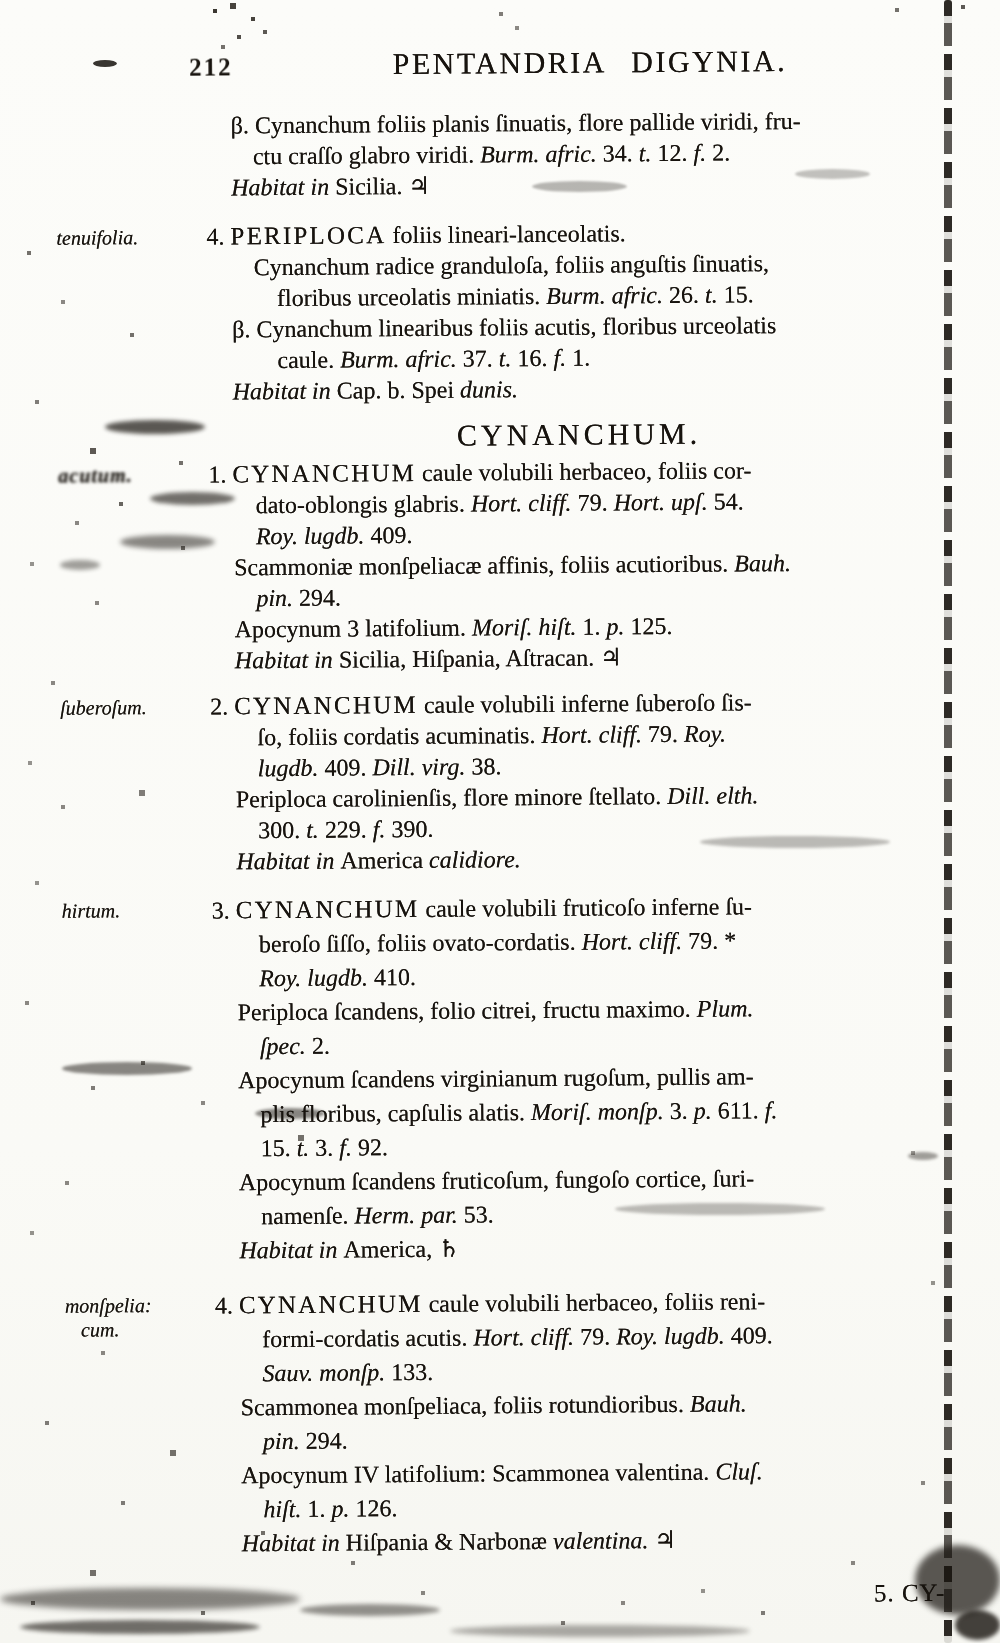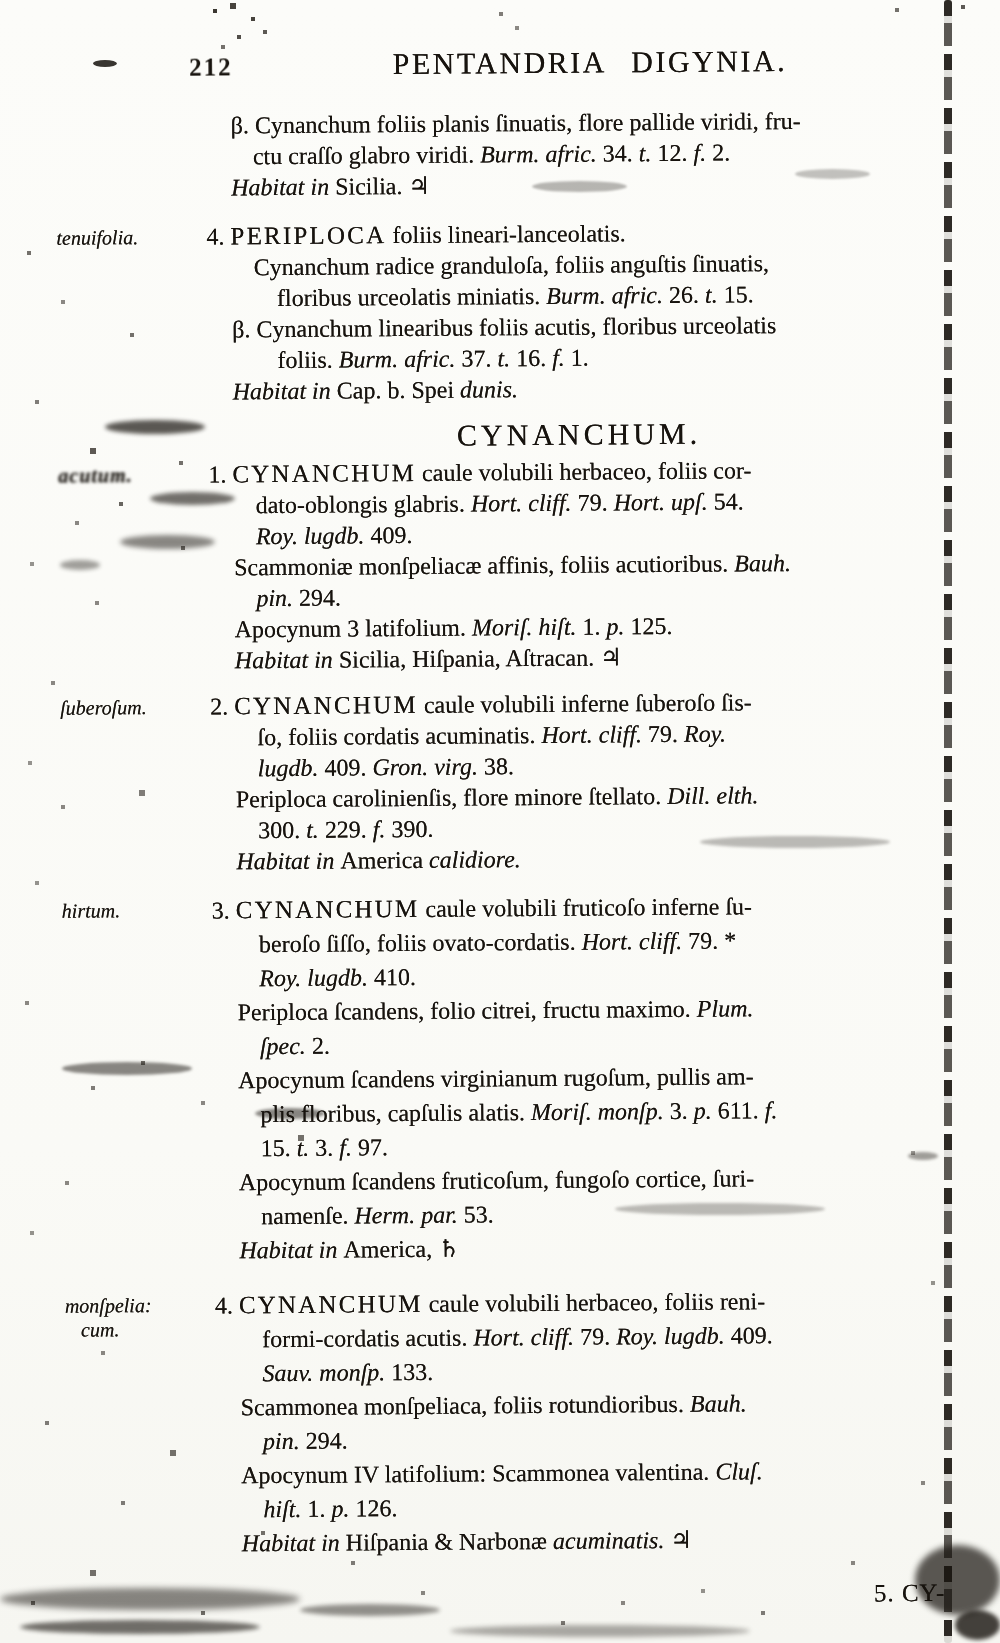--- a/index.html
+++ b/index.html
@@ -102,21 +102,21 @@
         <div class="line" style="padding-left: 25px;"><span class="i">Habitat in </span><span class="r">Sicilia. ♃</span></div>
       </div>
       <div class="block" style="margin-bottom: 11px;">
         <div class="margin-note">
           <div>tenuifolia.</div>
         </div>
         <div class="line" style="padding-left: 0px;"><span class="r">4. </span><span class="c">PERIPLOCA</span><span class="r"> foliis lineari-lanceolatis.</span></div>
         <div class="line" style="padding-left: 47px;"><span class="r">Cynanchum radice granduloſa, foliis anguſtis ſinuatis,</span></div>
         <div class="line" style="padding-left: 70px;"><span class="r">floribus urceolatis miniatis. </span><span class="i">Burm. afric. </span><span class="r">26. </span><span class="i">t. </span><span class="r">15.</span></div>
         <div class="line" style="padding-left: 25px;"><span class="r">β. Cynanchum linearibus foliis acutis, floribus urceolatis</span></div>
-        <div class="line" style="padding-left: 70px;"><span class="r">foliis. </span><span class="i">Burm. afric. </span><span class="r">37. </span><span class="i">t. </span><span class="r">16. </span><span class="i">f. </span><span class="r">1.</span></div>
+        <div class="line" style="padding-left: 70px;"><span class="r">caule. </span><span class="i">Burm. afric. </span><span class="r">37. </span><span class="i">t. </span><span class="r">16. </span><span class="i">f. </span><span class="r">1.</span></div>
         <div class="line" style="padding-left: 25px;"><span class="i">Habitat in </span><span class="r">Cap. b. Spei </span><span class="i">dunis.</span></div>
       </div>
       <div class="block genus-heading" style="margin-bottom: 3px;">CYNANCHUM.</div>
       <div class="block" style="margin-bottom: 14px;">
         <div class="margin-note smudge">
           <div>acutum.</div>
         </div>
         <div class="line" style="padding-left: 0px;"><span class="r">1. </span><span class="c">CYNANCHUM</span><span class="r"> caule volubili herbaceo, foliis cor-</span></div>
         <div class="line" style="padding-left: 47px;"><span class="r">dato-oblongis glabris. </span><span class="i">Hort. cliff. </span><span class="r">79. </span><span class="i">Hort. upſ. </span><span class="r">54.</span></div>
         <div class="line" style="padding-left: 47px;"><span class="i">Roy. lugdb. </span><span class="r">409.</span></div>
@@ -124,54 +124,54 @@
         <div class="line" style="padding-left: 47px;"><span class="i">pin. </span><span class="r">294.</span></div>
         <div class="line" style="padding-left: 25px;"><span class="r">Apocynum 3 latifolium. </span><span class="i">Moriſ. hiſt. </span><span class="r">1. </span><span class="i">p. </span><span class="r">125.</span></div>
         <div class="line" style="padding-left: 25px;"><span class="i">Habitat in </span><span class="r">Sicilia, Hiſpania, Aſtracan. ♃</span></div>
       </div>
       <div class="block" style="margin-bottom: 16px;">
         <div class="margin-note">
           <div>ſuberoſum.</div>
         </div>
         <div class="line" style="padding-left: 0px;"><span class="r">2. </span><span class="c">CYNANCHUM</span><span class="r"> caule volubili inferne ſuberoſo ſis-</span></div>
         <div class="line" style="padding-left: 47px;"><span class="r">ſo, foliis cordatis acuminatis. </span><span class="i">Hort. cliff. </span><span class="r">79. </span><span class="i">Roy.</span></div>
-        <div class="line" style="padding-left: 47px;"><span class="i">lugdb. </span><span class="r">409. </span><span class="i">Gron. virg. </span><span class="r">38.</span></div>
+        <div class="line" style="padding-left: 47px;"><span class="i">lugdb. </span><span class="r">409. </span><span class="i">Dill. virg. </span><span class="r">38.</span></div>
         <div class="line" style="padding-left: 25px;"><span class="r">Periploca carolinienſis, flore minore ſtellato. </span><span class="i">Dill. elth.</span></div>
         <div class="line" style="padding-left: 47px;"><span class="r">300. </span><span class="i">t. </span><span class="r">229. </span><span class="i">f. </span><span class="r">390.</span></div>
         <div class="line" style="padding-left: 25px;"><span class="i">Habitat in </span><span class="r">America </span><span class="i">calidiore.</span></div>
       </div>
       <div class="block loose" style="margin-bottom: 21px;">
         <div class="margin-note">
           <div>hirtum.</div>
         </div>
         <div class="line" style="padding-left: 0px;"><span class="r">3. </span><span class="c">CYNANCHUM</span><span class="r"> caule volubili fruticoſo inferne ſu-</span></div>
         <div class="line" style="padding-left: 47px;"><span class="r">beroſo ſiſſo, foliis ovato-cordatis. </span><span class="i">Hort. cliff. </span><span class="r">79. *</span></div>
         <div class="line" style="padding-left: 47px;"><span class="i">Roy. lugdb. </span><span class="r">410.</span></div>
         <div class="line" style="padding-left: 25px;"><span class="r">Periploca ſcandens, folio citrei, fructu maximo. </span><span class="i">Plum.</span></div>
         <div class="line" style="padding-left: 47px;"><span class="i">ſpec. </span><span class="r">2.</span></div>
         <div class="line" style="padding-left: 25px;"><span class="r">Apocynum ſcandens virginianum rugoſum, pullis am-</span></div>
         <div class="line" style="padding-left: 47px;"><span class="r">plis floribus, capſulis alatis. </span><span class="i">Moriſ. monſp. </span><span class="r">3. </span><span class="i">p. </span><span class="r">611. </span><span class="i">f.</span></div>
-        <div class="line" style="padding-left: 47px;"><span class="r">15. </span><span class="i">t. </span><span class="r">3. </span><span class="i">f. </span><span class="r">97.</span></div>
+        <div class="line" style="padding-left: 47px;"><span class="r">15. </span><span class="i">t. </span><span class="r">3. </span><span class="i">f. </span><span class="r">92.</span></div>
         <div class="line" style="padding-left: 25px;"><span class="r">Apocynum ſcandens fruticoſum, fungoſo cortice, ſuri-</span></div>
         <div class="line" style="padding-left: 47px;"><span class="r">namenſe. </span><span class="i">Herm. par. </span><span class="r">53.</span></div>
         <div class="line" style="padding-left: 25px;"><span class="i">Habitat in </span><span class="r">America, ♄</span></div>
       </div>
       <div class="block loose" style="margin-bottom: 0px;">
         <div class="margin-note">
           <div>monſpelia:</div>
           <div>cum.</div>
         </div>
         <div class="line" style="padding-left: 0px;"><span class="r">4. </span><span class="c">CYNANCHUM</span><span class="r"> caule volubili herbaceo, foliis reni-</span></div>
         <div class="line" style="padding-left: 47px;"><span class="r">formi-cordatis acutis. </span><span class="i">Hort. cliff. </span><span class="r">79. </span><span class="i">Roy. lugdb. </span><span class="r">409.</span></div>
         <div class="line" style="padding-left: 47px;"><span class="i">Sauv. monſp. </span><span class="r">133.</span></div>
         <div class="line" style="padding-left: 25px;"><span class="r">Scammonea monſpeliaca, foliis rotundioribus. </span><span class="i">Bauh.</span></div>
         <div class="line" style="padding-left: 47px;"><span class="i">pin. </span><span class="r">294.</span></div>
         <div class="line" style="padding-left: 25px;"><span class="r">Apocynum IV latifolium: Scammonea valentina. </span><span class="i">Cluſ.</span></div>
         <div class="line" style="padding-left: 47px;"><span class="i">hiſt. </span><span class="r">1. </span><span class="i">p. </span><span class="r">126.</span></div>
-        <div class="line" style="padding-left: 25px;"><span class="i">Habitat in </span><span class="r">Hiſpania &amp; Narbonæ </span><span class="i">acuminatis. </span><span class="r">♃</span></div>
+        <div class="line" style="padding-left: 25px;"><span class="i">Habitat in </span><span class="r">Hiſpania &amp; Narbonæ </span><span class="i">valentina. </span><span class="r">♃</span></div>
       </div>
     </div>
   <div class="catchword">5. CY-</div>
 </div>
 
 <div class="scan-edge-right"></div>
 <div class="specks"></div>
 <div class="smear" style="left:93px;top:60px;width:24px;height:7px;opacity:.85;filter:blur(.5px)"></div>
 <div class="smear" style="left:105px;top:420px;width:100px;height:14px;opacity:.7;filter:blur(2px)"></div>
 <div class="smear" style="left:150px;top:492px;width:85px;height:13px;opacity:.6;filter:blur(2px)"></div>

